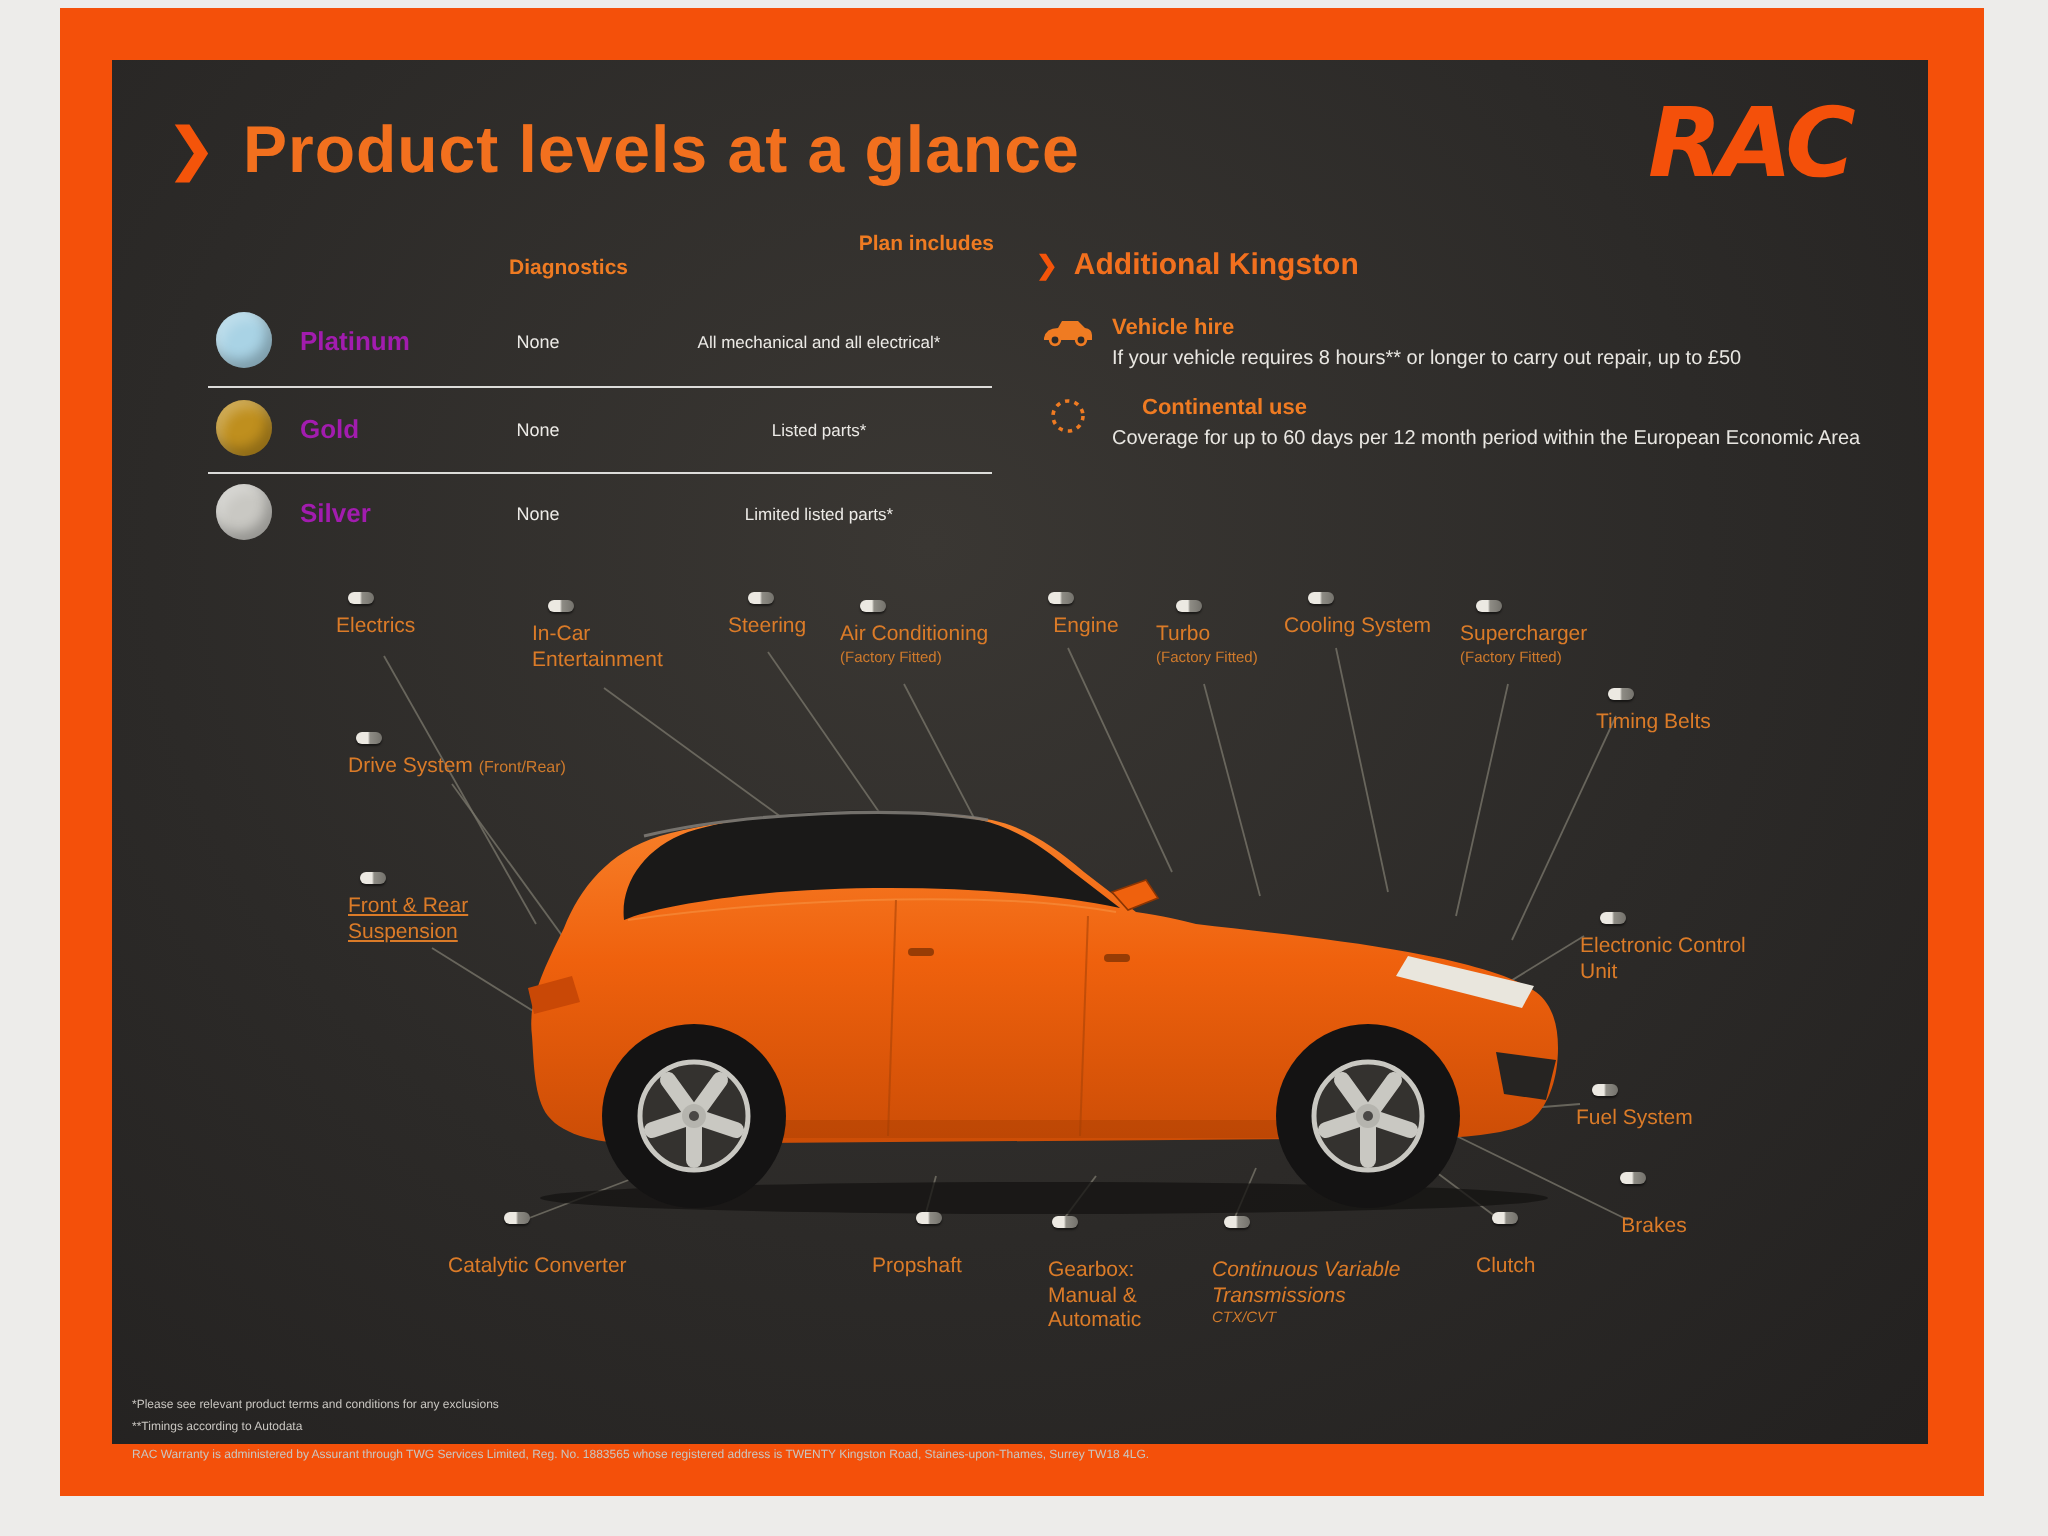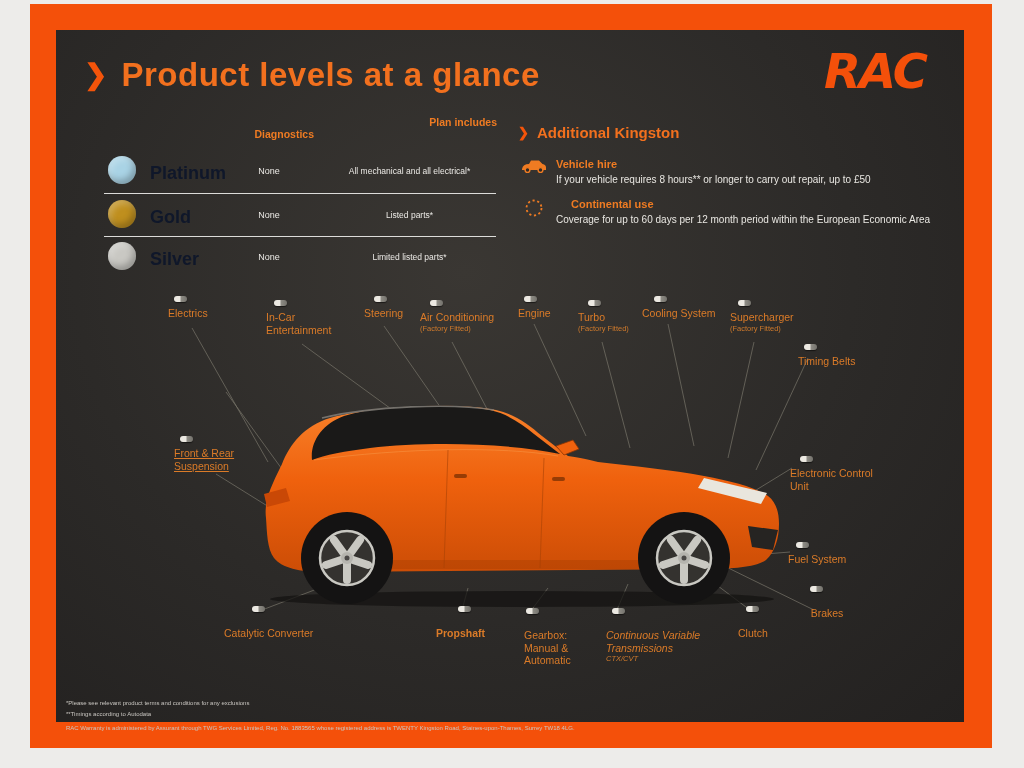--- a/index.html
+++ b/index.html
@@ -11,21 +11,21 @@
   .connectors line{stroke:#777469;stroke-width:0.9;opacity:0.8;}
   .car{position:absolute;left:252px;top:398px;width:540px;height:215px;z-index:4;}
 
   .title-row{position:absolute;left:84px;top:56px;display:flex;align-items:center;gap:14px;z-index:6;}
   .title-chevron{color:#f4540a;font-size:28px;font-weight:bold;line-height:1;}
   .page-title{color:#f2701e;font-size:33px;font-weight:bold;letter-spacing:.5px;}
   .logo{position:absolute;left:824px;top:44px;z-index:6;}
 
   .col-header{position:absolute;color:#ef7b22;font-size:10.5px;font-weight:bold;text-align:right;z-index:6;}
   .swatch{position:absolute;width:28px;height:28px;border-radius:50%;z-index:6;box-shadow:inset -3px -4px 6px rgba(0,0,0,.25), inset 3px 4px 6px rgba(255,255,255,.25);}
-  .plan-name{position:absolute;color:#0f172a;font-size:18px;font-weight:bold;z-index:6;}
+  .plan-name{position:absolute;color:#a21caf;font-size:13px;font-weight:bold;z-index:6;}
   .plan-cell{position:absolute;color:#eceae6;font-size:9px;text-align:center;z-index:6;}
   .plan-cell.tiny{font-size:8.5px;}
   .divider{position:absolute;left:104px;width:392px;height:1px;background:rgba(250,250,248,.85);z-index:6;}
 
   .ab-heading{position:absolute;left:518px;top:124px;display:flex;align-items:center;gap:8px;z-index:6;}
   .ab-chevron{color:#f4540a;font-size:13px;font-weight:bold;}
   .ab-title{color:#f2701e;font-size:15px;font-weight:bold;}
   .benefit-icon{position:absolute;z-index:6;}
   .benefit-title{position:absolute;color:#ef7b22;font-size:11px;font-weight:bold;z-index:6;}
   .benefit-desc{position:absolute;color:#e9e7e2;font-size:10px;line-height:1.4;z-index:6;}
@@ -186,21 +186,21 @@
   </div>
   <div class="callout" style="left:364px;top:296px;width:60px;">
     <span class="pill" style="margin-left:10px;"></span>
     <span>Steering</span>
   </div>
   <div class="callout" style="left:420px;top:300px;width:95px;">
     <span class="pill" style="margin-left:10px;"></span>
     <span>Air Conditioning</span>
     <span class="sub">(Factory Fitted)</span>
   </div>
-  <div class="callout" style="left:518px;top:296px;width:50px;">
+  <div class="callout" style="left:518px;top:296px;width:50px;text-align:center;">
     <span class="pill" style="margin-left:6px;"></span>
     <span>Engine</span>
   </div>
   <div class="callout" style="left:578px;top:300px;width:72px;">
     <span class="pill" style="margin-left:10px;"></span>
     <span>Turbo</span>
     <span class="sub">(Factory Fitted)</span>
   </div>
   <div class="callout" style="left:642px;top:296px;width:90px;">
     <span class="pill" style="margin-left:12px;"></span>
@@ -208,37 +208,42 @@
   </div>
   <div class="callout" style="left:730px;top:300px;width:85px;">
     <span class="pill" style="margin-left:8px;"></span>
     <span>Supercharger</span>
     <span class="sub">(Factory Fitted)</span>
   </div>
   <div class="callout" style="left:798px;top:344px;width:80px;">
     <span class="pill" style="margin-left:6px;"></span>
     <span>Timing Belts</span>
   </div>
+  <div class="callout" style="left:174px;top:366px;width:140px;">
+    <span class="pill"></span>
+    <span>Drive System</span>
+    <span class="sub-inline">(Front/Rear)</span>
+  </div>
   <div class="callout" style="left:174px;top:436px;width:80px;text-decoration:underline;">
     <span class="pill" style="margin-left:6px;"></span>
     <span>Front &amp; Rear Suspension</span>
   </div>
   <div class="callout" style="left:790px;top:456px;width:98px;">
     <span class="pill" style="margin-left:10px;"></span>
     <span>Electronic Control Unit</span>
   </div>
   <div class="callout" style="left:788px;top:542px;width:90px;">
     <span class="pill" style="margin-left:8px;"></span>
     <span>Fuel System</span>
   </div>
   <div class="callout gap" style="left:224px;top:606px;width:112px;">
     <span class="pill" style="margin-left:28px;"></span>
     <span>Catalytic Converter</span>
   </div>
-  <div class="callout gap" style="left:436px;top:606px;width:64px;font-weight:bold;">
+  <div class="callout gap" style="left:436px;top:606px;width:64px;">
     <span class="pill" style="margin-left:22px;"></span>
     <span>Propshaft</span>
   </div>
   <div class="callout gap" style="left:524px;top:608px;width:66px;">
     <span class="pill" style="margin-left:2px;"></span>
     <span>Gearbox: Manual &amp; Automatic</span>
   </div>
   <div class="callout gap" style="left:606px;top:608px;width:118px;font-style:italic;">
     <span class="pill" style="margin-left:6px;"></span>
     <span>Continuous Variable Transmissions</span>

